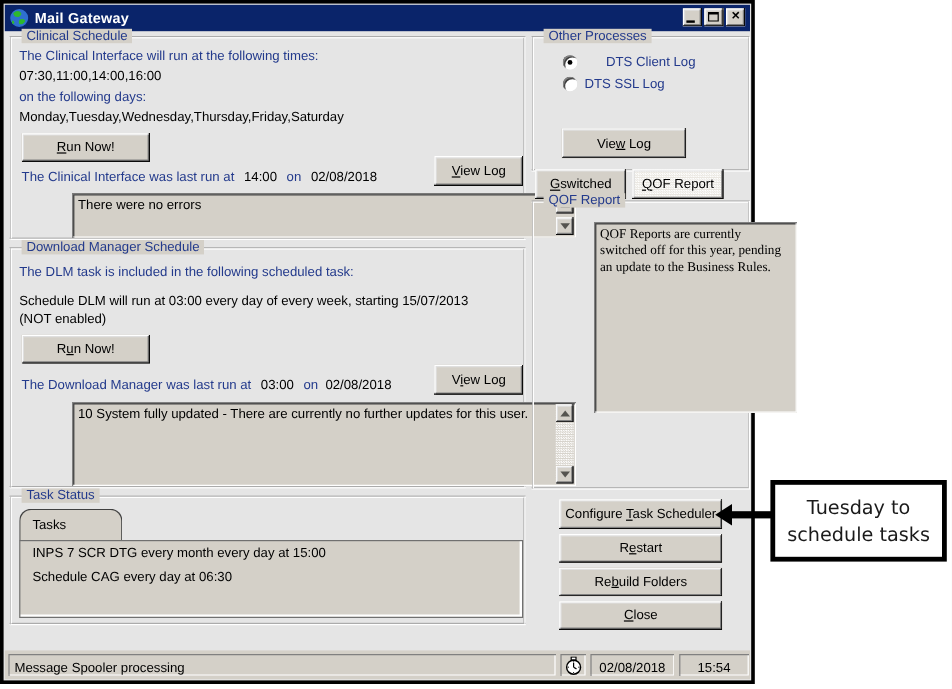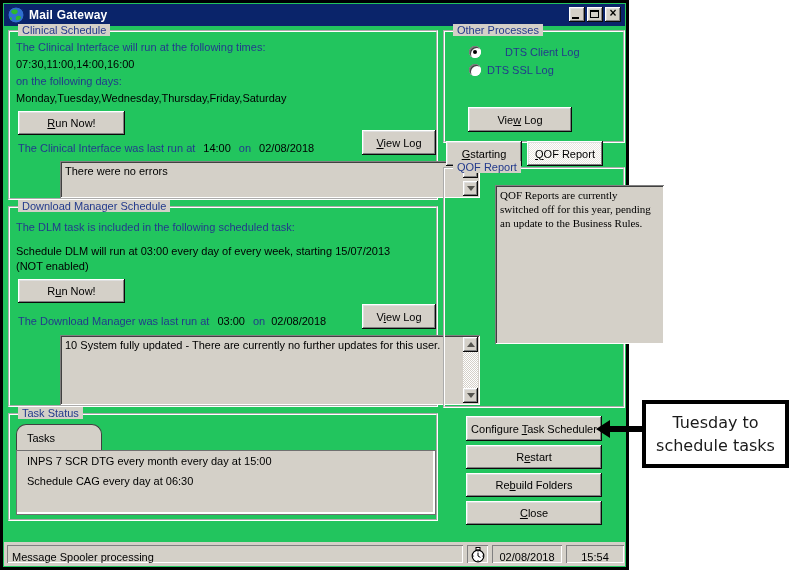--- a/index.html
+++ b/index.html
@@ -1,21 +1,21 @@
 <!DOCTYPE html>
 <html><head>
 <meta charset="utf-8">
 <style>
   * { margin:0; padding:0; box-sizing:border-box; }
   html,body { width:793px; height:574px; background:#ffffff; font-family:"Liberation Sans", sans-serif; }
   .screen { position:relative; width:793px; height:574px; background:#fff; overflow:hidden; }
 
   
   .window { position:absolute; left:0; top:0; width:629px; height:570px;
-            background:#22c55e; border:3px solid #000; }
+            background:#e5e5e5; border:3px solid #000; }
   .titlebar { position:absolute; left:1px; top:1px; width:621px; height:22px;
               background:#0a246a; display:flex; align-items:center; }
   .title-text { color:#fff; font-size:12px; font-weight:bold; margin-left:4px; letter-spacing:.2px; }
   .globe { width:18px; height:18px; margin-left:3px; }
   .winbtns { position:absolute; right:4px; top:3px; display:flex; gap:2px; }
   .wbtn { width:16px; height:15px; background:#d4d0c8; position:relative;
           box-shadow: inset -1px -1px #0a0a0a, inset 1px 1px #fff, inset -2px -2px #808080, inset 2px 2px #dfdfdf; }
   .glyph-min { position:absolute; left:3px; bottom:3px; width:7px; height:2px; background:#000; }
   .glyph-max { position:absolute; left:3px; top:3px; width:9px; height:8px; border:1px solid #000; border-top:2px solid #000; }
   .glyph-close { position:absolute; left:0; top:-1px; width:16px; text-align:center; font-size:12px; font-weight:bold; color:#000; }
@@ -176,21 +176,21 @@
       <div class="radio-row" style="left:24px; top:32px;">
         <span class="radio"></span>
         <span class="radio-label">DTS SSL Log</span>
       </div>
       <button class="btn" style="left:23px; top:75px; width:104px; height:25px;">
           <span><span>Vie</span><span class="u">w</span><span> Log</span></span>
         </button>
     </div>
 
     <div class="rtab" style="left:443px; top:138px; width:76px;">
-        <span><span></span><span class="u">G</span><span>starting</span></span>
+        <span><span></span><span class="u">G</span><span>switched</span></span>
       </div>
     <div class="rtab active" style="left:524px; top:138px; width:76px;">
         <span><span></span><span class="u">Q</span><span>OF Report</span></span>
       </div>
 
     <div class="group" style="left:440px; top:164px; width:182px; height:241px;">
       <span class="legend">QOF Report</span>
       <div class="sunken" style="left:6px; top:16px; width:169px; height:159px;">
         <div class="content" style="right:6px; line-height:14px;font-family:Liberation Serif, serif;">QOF Reports are currently switched off for this year, pending an update to the Business Rules.</div>
       </div>

